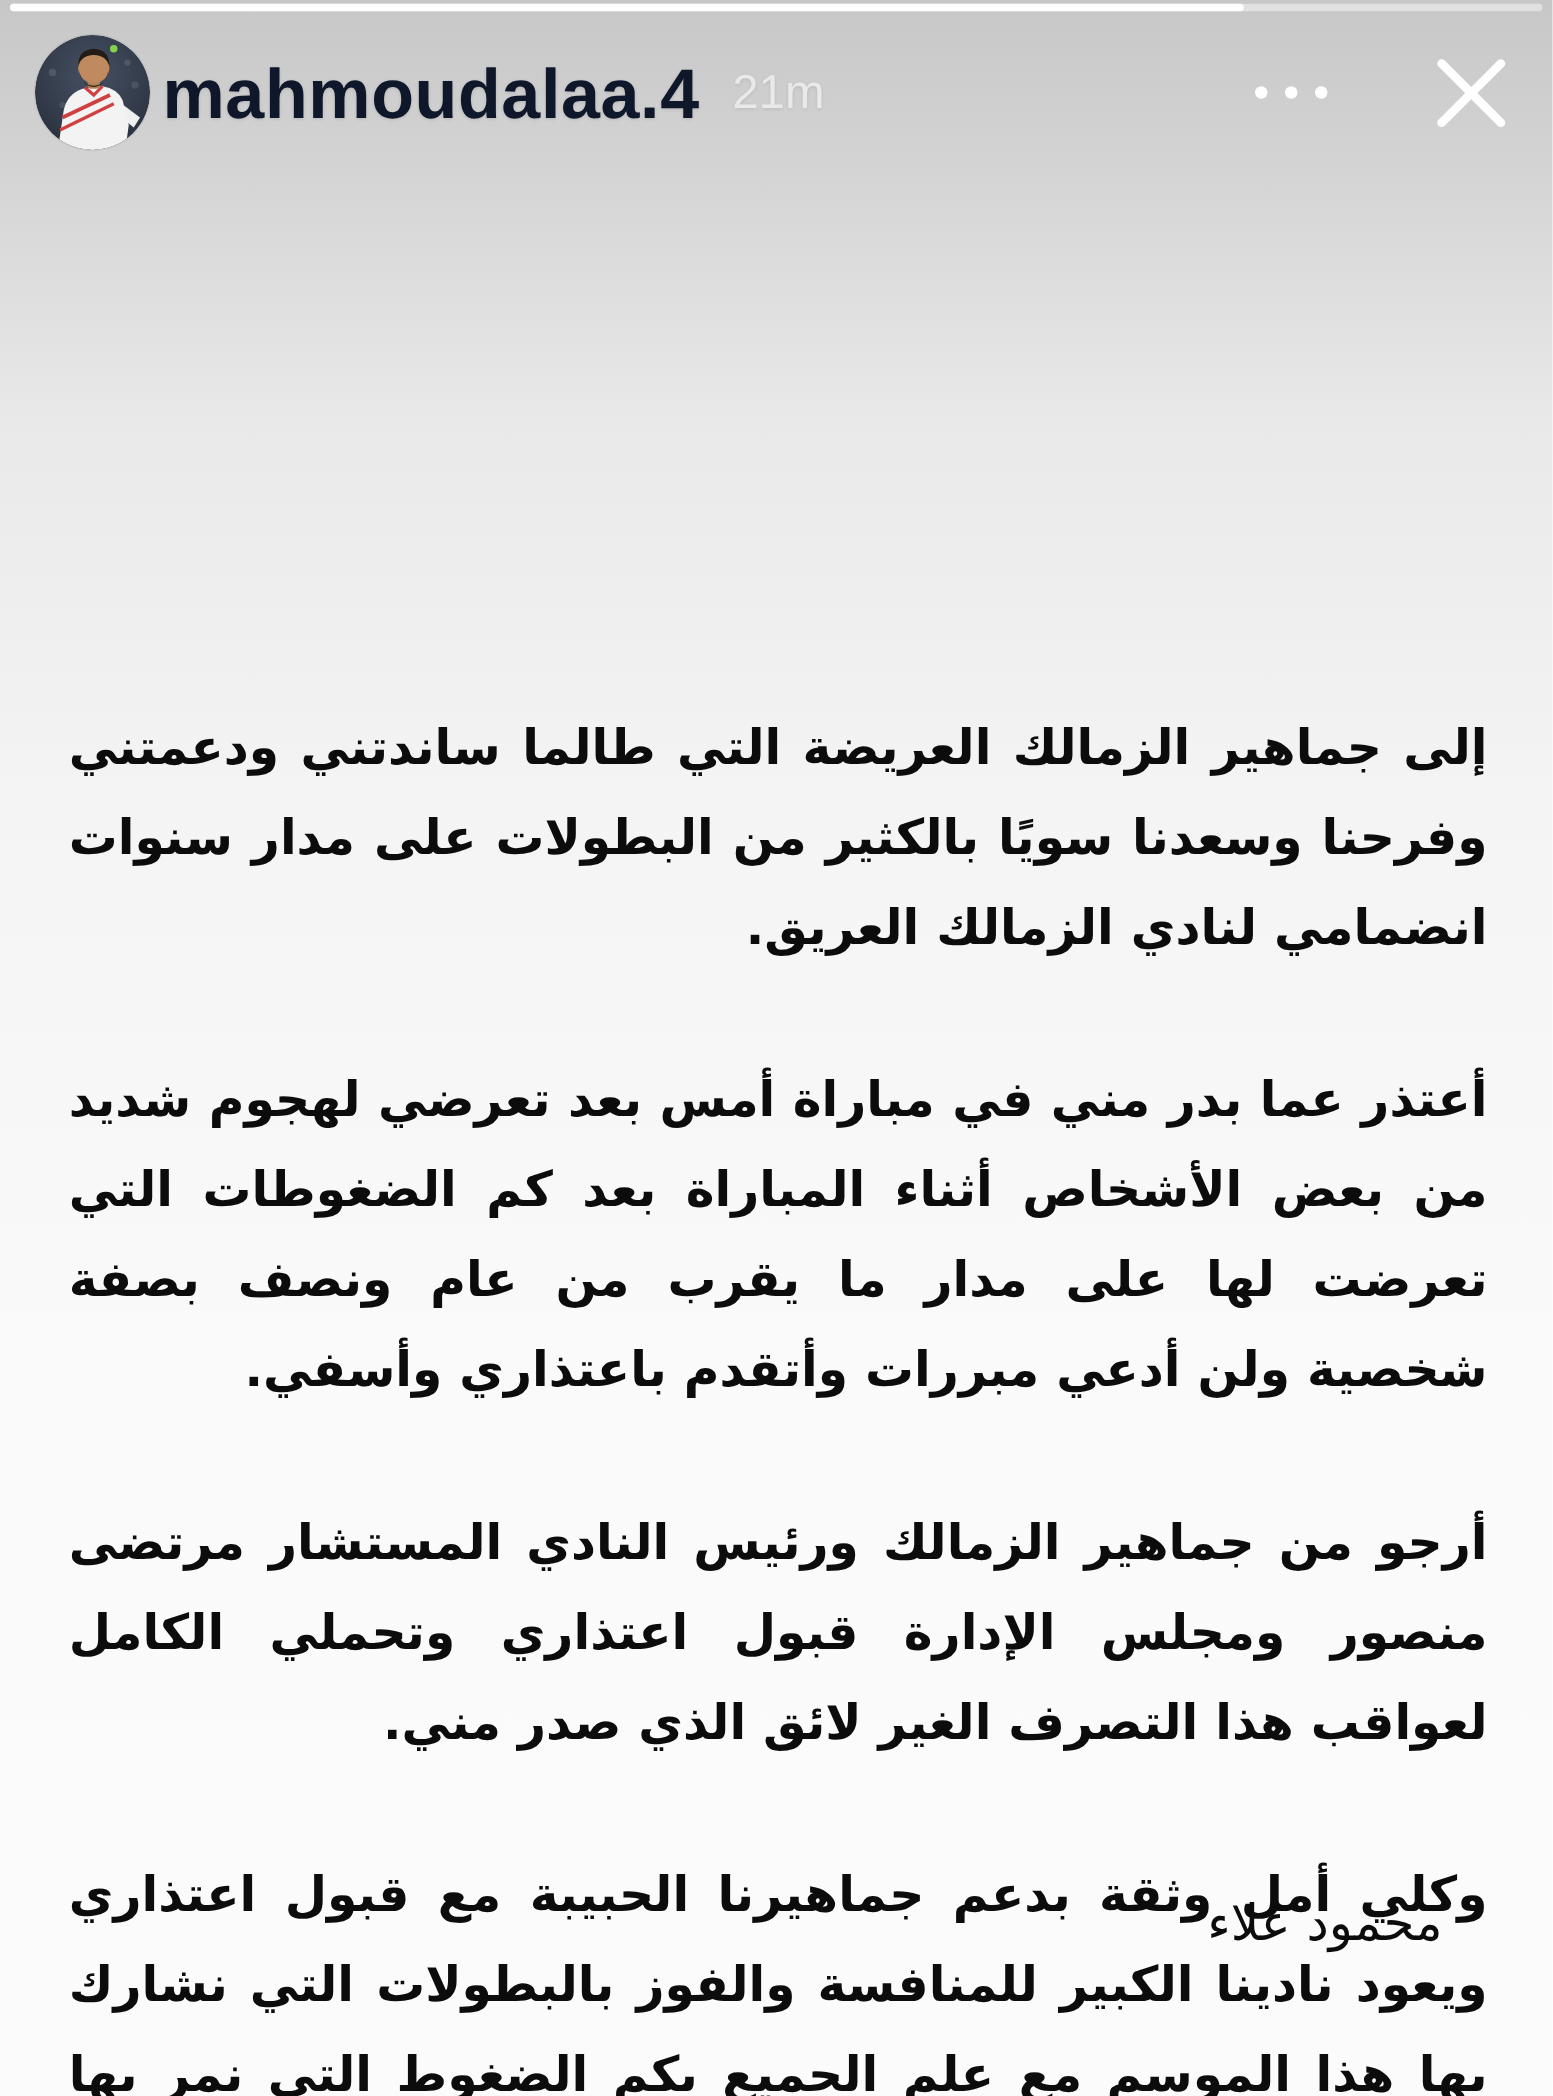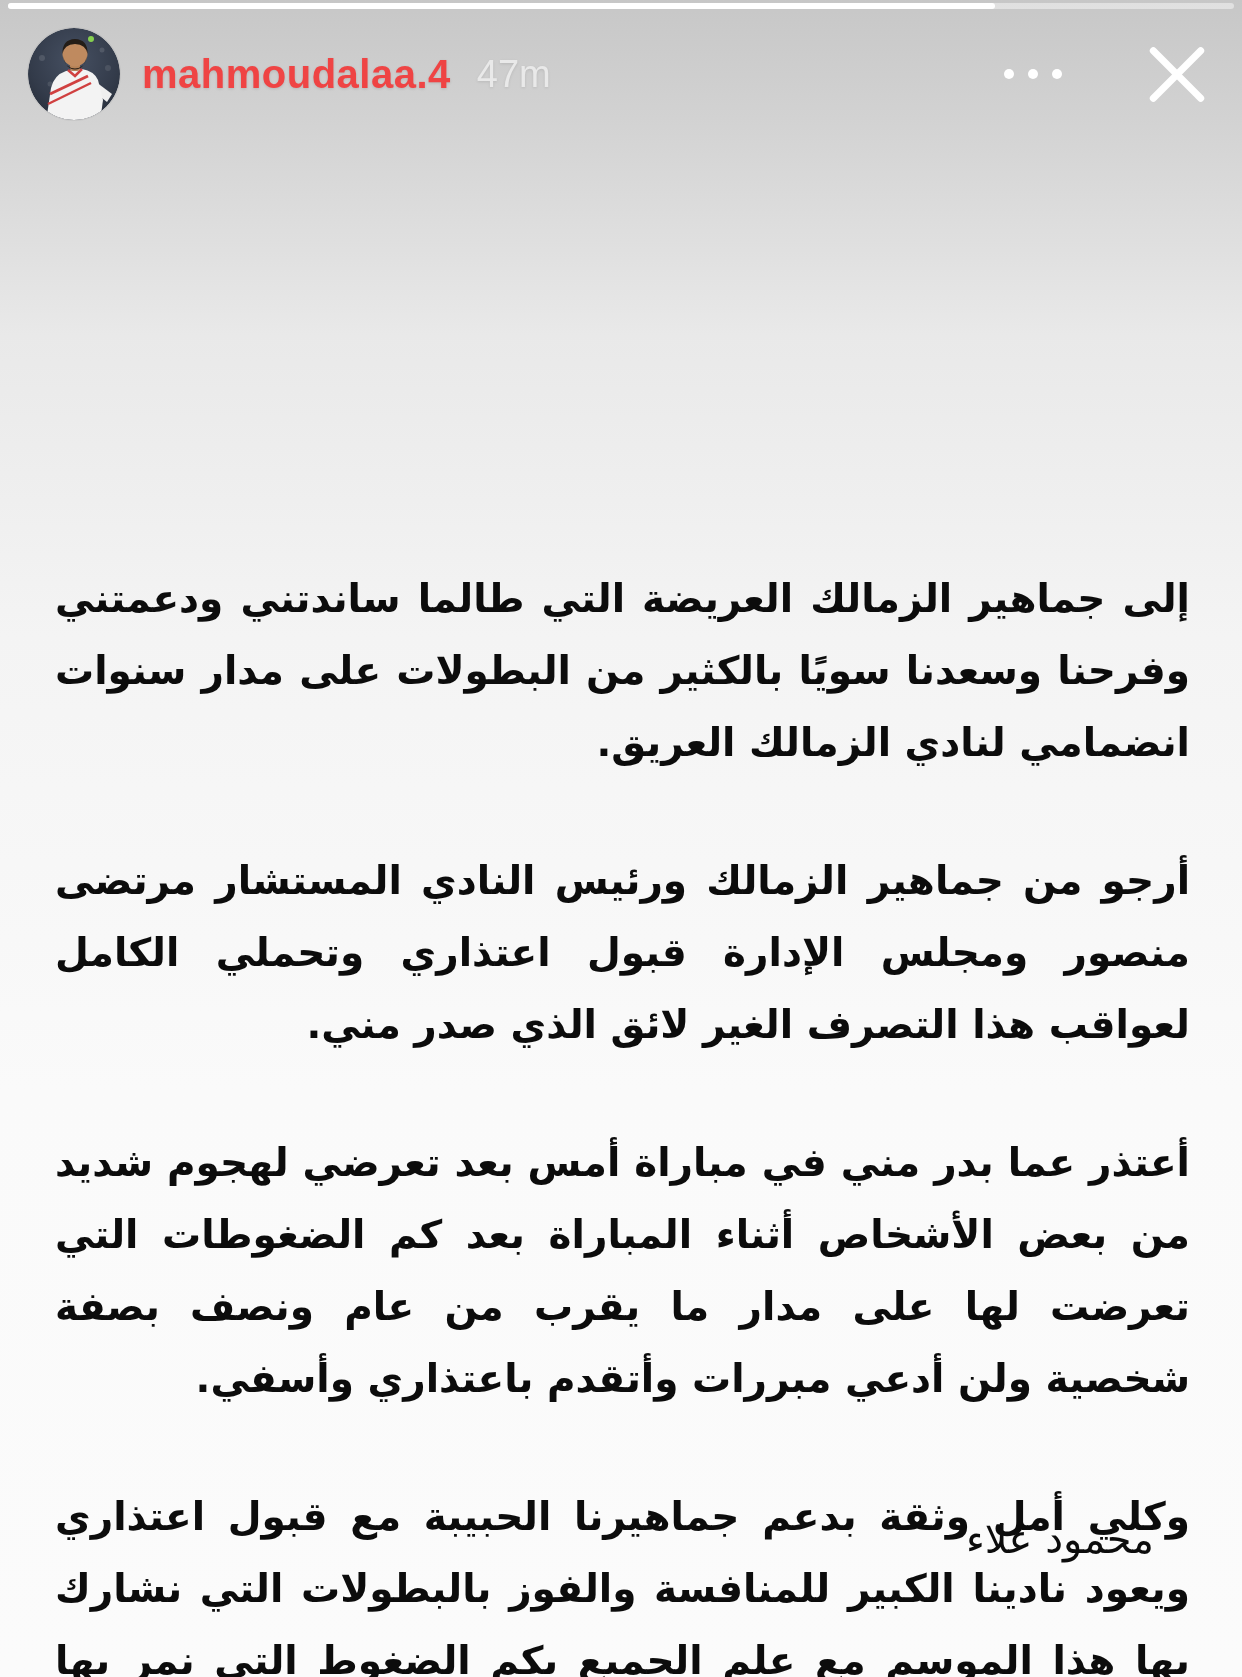--- a/index.html
+++ b/index.html
@@ -26,22 +26,22 @@
     position:absolute;top:14px;left:0;right:0;height:120px;
     display:flex;align-items:center;
     padding:0 30px 0 28px;
   }
   .avatar{
     width:92px;height:92px;border-radius:50%;overflow:hidden;flex:0 0 auto;
     box-shadow:0 0 0 1px rgba(0,0,0,0.05);
   }
   .avatar svg{display:block;width:100%;height:100%;}
   .username{
-    margin-left:22px;
-    color:#ef4444;font-size:40px;font-weight:700;letter-spacing:.5px;
+    margin-left:10px;
+    color:#0f172a;font-size:56px;font-weight:700;letter-spacing:.5px;
     text-shadow:0 1px 3px rgba(0,0,0,0.12);
     white-space:nowrap;
   }
   .timestamp{
     margin-left:26px;
     color:#e9e9e9;font-size:38px;font-weight:400;
     text-shadow:0 1px 3px rgba(0,0,0,0.10);
   }
   .header-spacer{flex:1;}
   .more-btn{
@@ -122,35 +122,35 @@
 
         <path d="M34.5,26 Q34,11.5 47,11 Q60,11.5 59.5,26 Q58,16.5 47,16 Q36,16.5 34.5,26 Z" fill="#241d17"></path>
 
         <path d="M35.5,28 Q37,41 47,41.5 Q57,41 58.5,28 Q58.5,34 55,37.5 Q51,40.5 47,40.5 Q43,40.5 39,37.5 Q35.5,34 35.5,28 Z" fill="#241d17"></path>
       </g>
     </svg>
   </div>
 
   <div class="username">mahmoudalaa.4</div>
 
-  <div class="timestamp">47m</div>
+  <div class="timestamp">21m</div>
 
   <div class="header-spacer"></div>
 
   <div class="more-btn">
     <span class="dot"></span>
     <span class="dot"></span>
     <span class="dot"></span>
   </div>
 
   <div class="close-btn">
     <span></span>
   </div>
 </div>
 
 <div class="statement">
   <p>إلى جماهير الزمالك العريضة التي طالما ساندتني ودعمتني وفرحنا وسعدنا سويًا بالكثير من البطولات على مدار سنوات انضمامي لنادي الزمالك العريق.</p>
+  <p>أعتذر عما بدر مني في مباراة أمس بعد تعرضي لهجوم شديد من بعض الأشخاص أثناء المباراة بعد كم الضغوطات التي تعرضت لها على مدار ما يقرب من عام ونصف بصفة شخصية ولن أدعي مبررات وأتقدم باعتذاري وأسفي.</p>
   <p>أرجو من جماهير الزمالك ورئيس النادي المستشار مرتضى منصور ومجلس الإدارة قبول اعتذاري وتحملي الكامل لعواقب هذا التصرف الغير لائق الذي صدر مني.</p>
-  <p>أعتذر عما بدر مني في مباراة أمس بعد تعرضي لهجوم شديد من بعض الأشخاص أثناء المباراة بعد كم الضغوطات التي تعرضت لها على مدار ما يقرب من عام ونصف بصفة شخصية ولن أدعي مبررات وأتقدم باعتذاري وأسفي.</p>
   <p>وكلي أمل وثقة بدعم جماهيرنا الحبيبة مع قبول اعتذاري ويعود نادينا الكبير للمنافسة والفوز بالبطولات التي نشارك بها هذا الموسم مع علم الجميع بكم الضغوط التي نمر بها كلاعبين لأكثر من سنة.</p>
 </div>
 
 <div class="signature">محمود علاء</div>
 
 </body></html>

